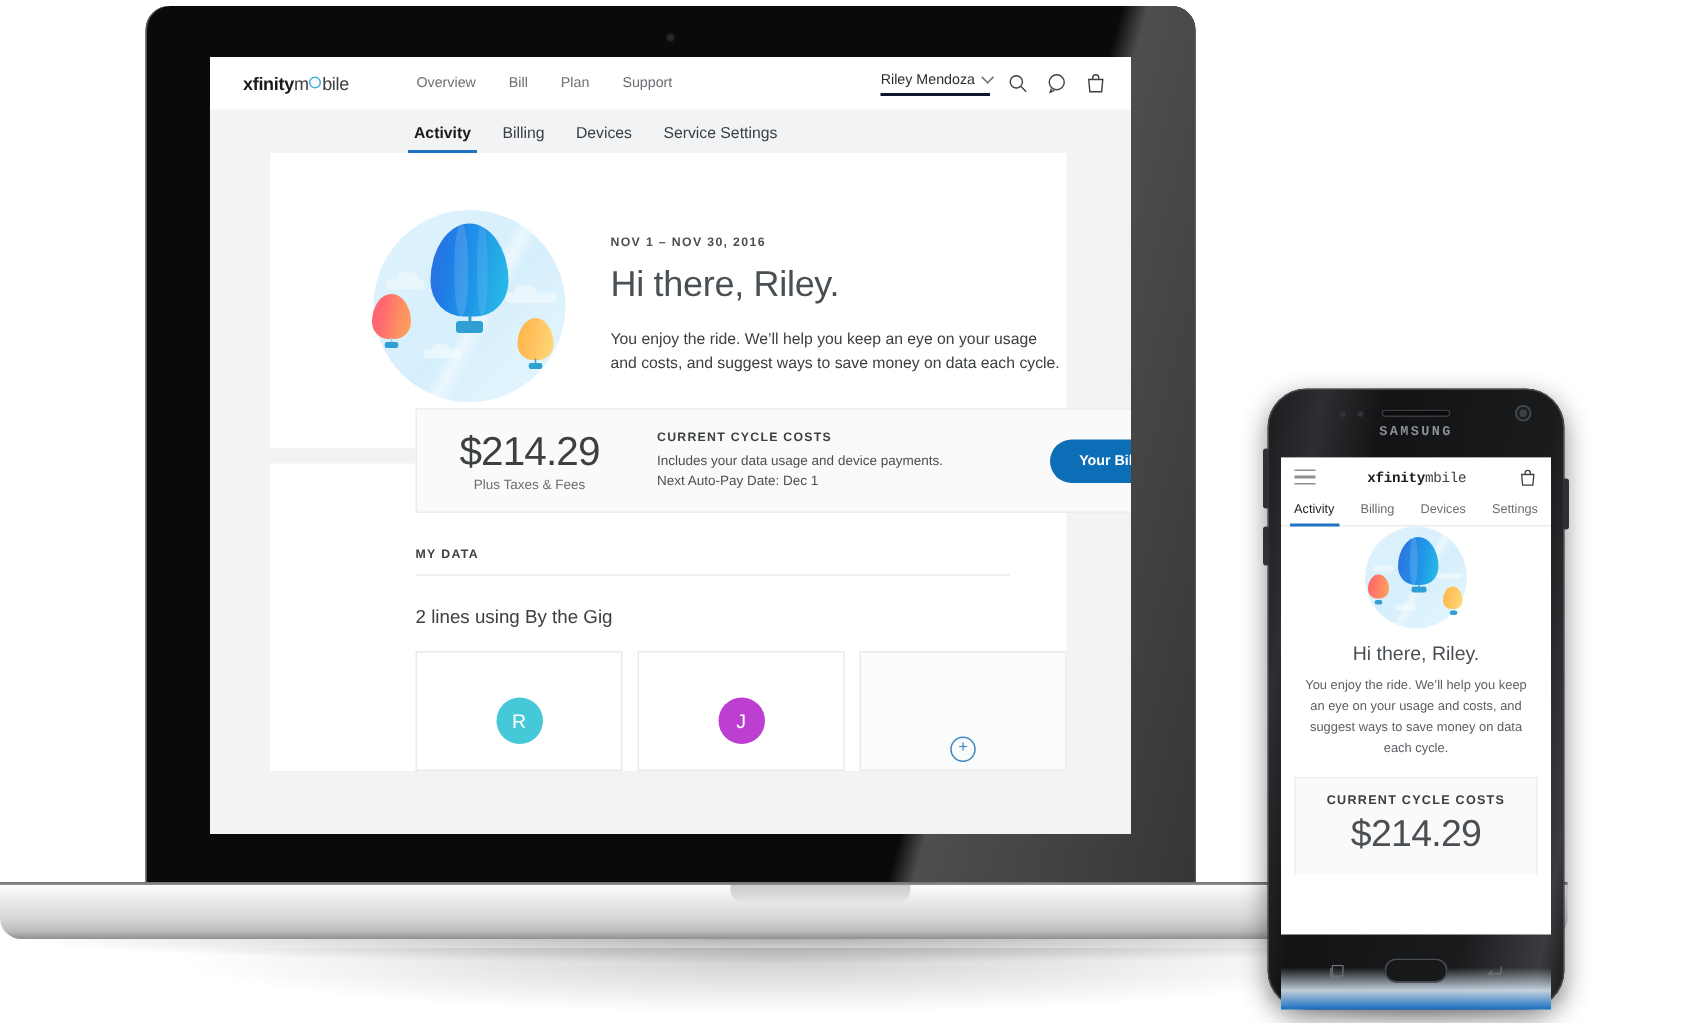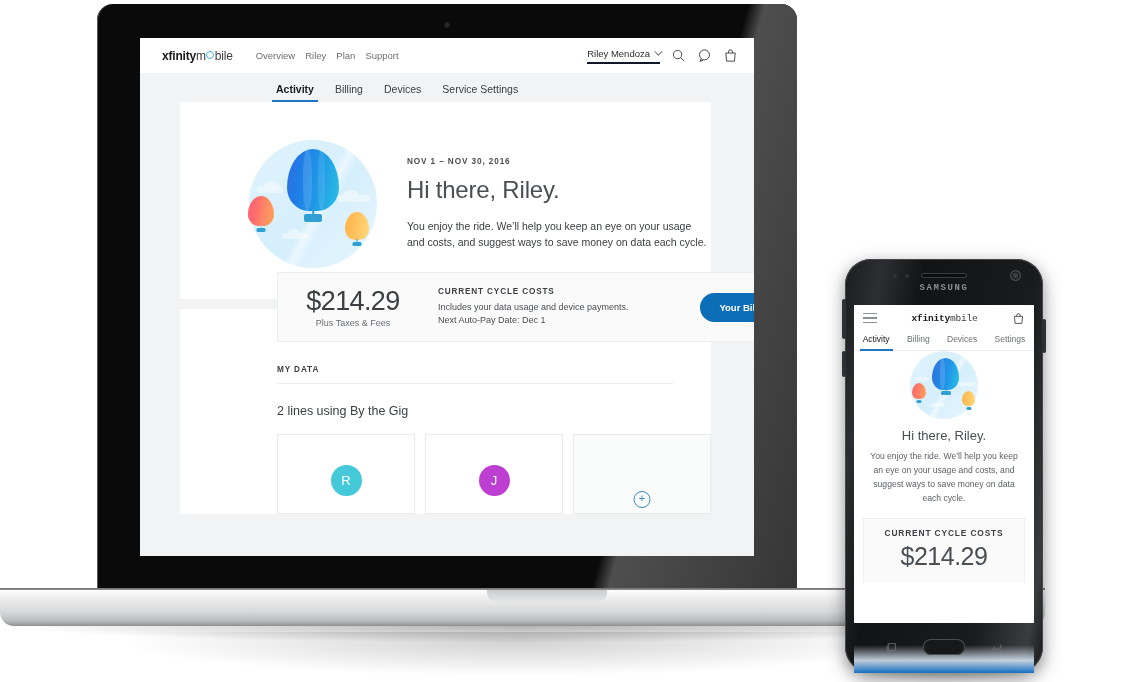--- a/index.html
+++ b/index.html
@@ -28,21 +28,21 @@
   .base-shadow{position:absolute;left:-75px;top:622px;width:1000px;height:16px;
         background:radial-gradient(ellipse at 50% 0%, rgba(0,0,0,.30) 0%, rgba(0,0,0,0) 72%);}
   .base-shadow2{position:absolute;left:20px;top:628px;width:800px;height:44px;
         background:radial-gradient(ellipse at 50% 20%, rgba(0,0,0,.18) 0%, rgba(0,0,0,0) 70%);}
 
   
   .topnav{height:35px;background:#fff;display:flex;align-items:center;padding:0 16px 0 22px;position:relative;}
   .logo{font-size:12px;font-weight:bold;color:#1a1a1a;letter-spacing:-.2px;white-space:nowrap;}
   .logo .ring{display:inline-block;width:6px;height:6px;border:1.4px solid #45b0e3;border-radius:50%;
        margin:0 .5px;vertical-align:1px;}
-  .navlinks{display:flex;gap:10px;margin-left:23px;}
+  .navlinks{display:flex;gap:22px;margin-left:45px;}
   .navlinks a{font-size:9.5px;color:#6b6f73;text-decoration:none;white-space:nowrap;}
   .navright{margin-left:auto;display:flex;align-items:center;gap:11px;}
   .acct{font-size:9.5px;color:#2b2b2b;display:flex;align-items:center;gap:4px;padding-bottom:3px;
         border-bottom:2px solid #0f172a;white-space:nowrap;}
   .chev{display:inline-block;width:5px;height:5px;border-right:1px solid #6b6f73;border-bottom:1px solid #6b6f73;
         transform:rotate(45deg) translateY(-2px);}
   .icn{width:15px;height:15px;color:#3c4043;display:block;}
 
   .tabsbar{height:29px;background:#f2f3f5;display:flex;align-items:flex-end;padding-left:136px;}
   .tab{font-size:10.5px;color:#3c4043;padding:0 0 7px 0;margin-right:21px;white-space:nowrap;position:relative;}
@@ -147,21 +147,21 @@
     <div class="lid"></div>
     <div class="cam"></div>
 
     <div class="screen">
 
       <div class="topnav">
         <div class="logo"><span>xfinity</span><span style="font-weight:normal;color:#3c4043">m</span><span class="ring"></span><span style="font-weight:normal;color:#3c4043">bile</span></div>
 
         <div class="navlinks">
           <a href="#">Overview</a>
-          <a href="#">Riley</a>
+          <a href="#">Bill</a>
           <a href="#">Plan</a>
           <a href="#">Support</a>
         </div>
 
         <div class="navright">
           <div class="acct">
             <span>Riley Mendoza</span>
             <span class="chev"></span>
           </div>
           <svg class="icn" viewBox="0 0 24 24" fill="none" stroke="currentColor" stroke-width="1.5">

